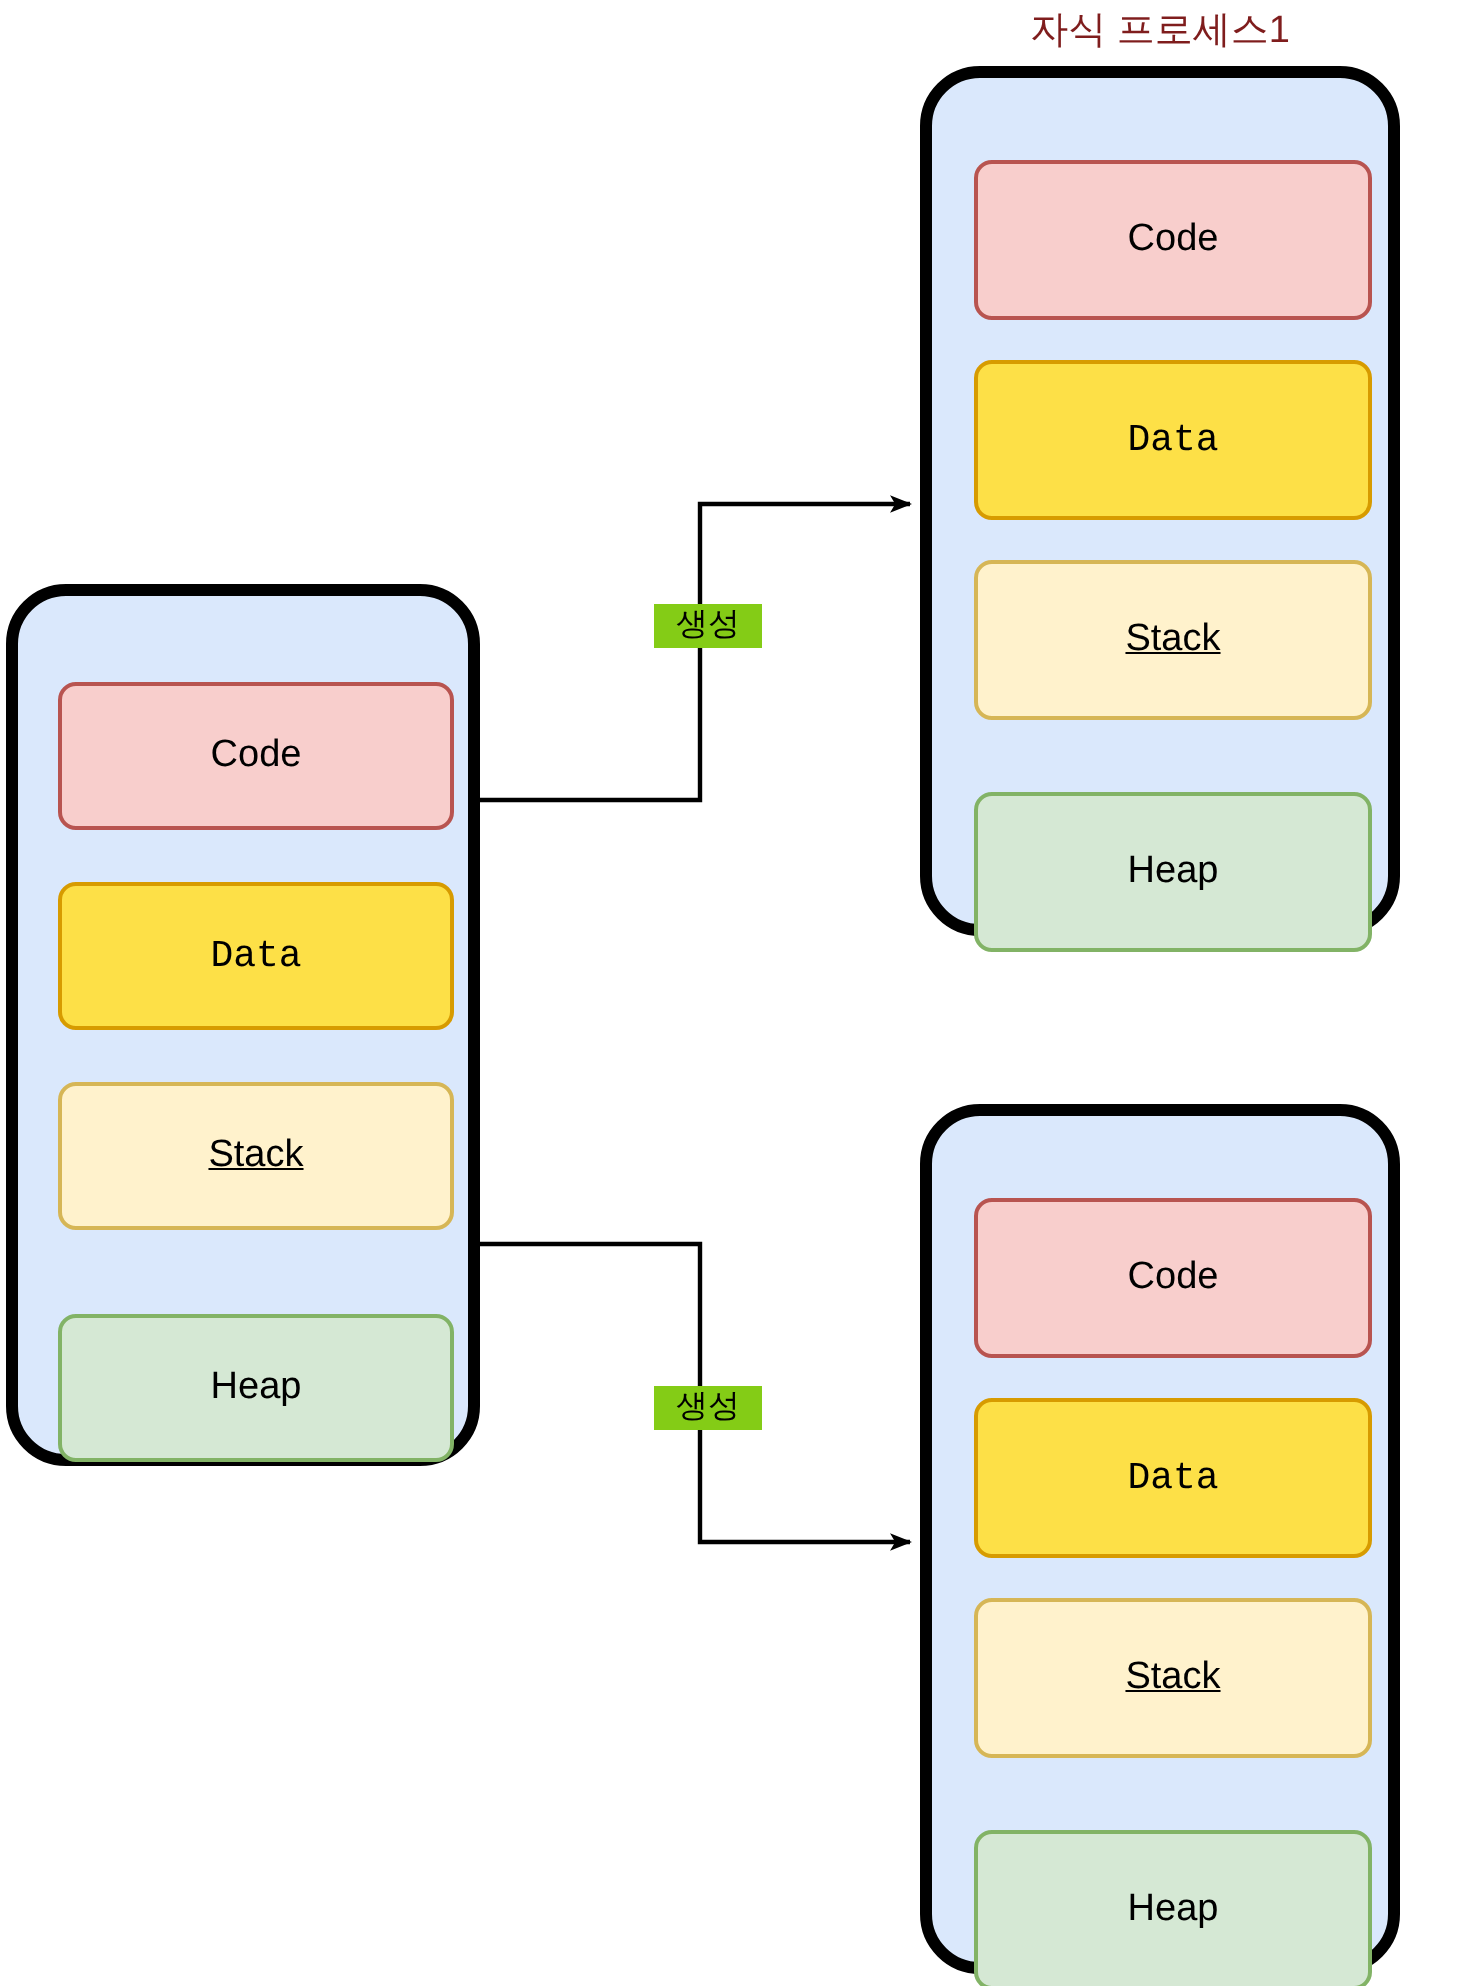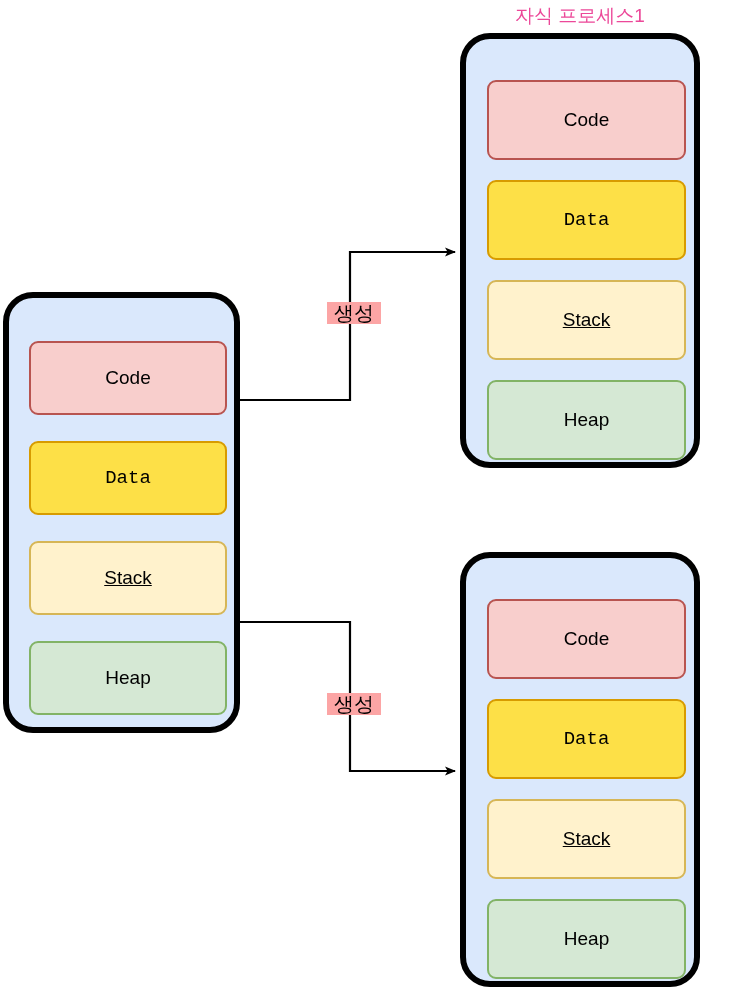--- a/index.html
+++ b/index.html
@@ -16,21 +16,21 @@
     height: 993px;
     background: #ffffff;
     overflow: hidden;
   }
 
   .proc-title {
     position: absolute;
     text-align: center;
     font-size: 19px;
     line-height: 24px;
-    color: #ec4899;
+    color: #7f1d1d;
     white-space: nowrap;
   }
 
   .proc-box {
     position: absolute;
     box-sizing: border-box;
     background: #dae8fc;
     border: 6px solid #000000;
     border-radius: 30px;
   }
@@ -43,38 +43,38 @@
     border-style: solid;
     display: flex;
     align-items: center;
     justify-content: center;
     font-size: 19px;
     color: #000000;
   }
   .seg-code  { background: #f8cecc; border-color: #b85450; }
   .seg-data  { background: #fde047; border-color: #d79b00; font-family: Liberation Mono, monospace; }
   .seg-stack { background: #fff2cc; border-color: #d6b656; text-decoration: underline; }
-  .seg-heap  { background: #d5e8d4; border-color: #82b366; }
+  .seg-heap  { background: #d5e8d4; border-color: #82b366; margin-top: 16px; }
 
   .edge-svg {
     position: absolute;
     left: 0;
     top: 0;
     width: 736px;
     height: 993px;
     pointer-events: none;
     overflow: visible;
   }
 
   .edge-label {
     position: absolute;
-    font-size: 20px;
+    font-size: 16px;
     line-height: 20px;
     color: #000000;
-    background: #fca5a5;
+    background: #84cc16;
     padding: 1px 3px;
     white-space: nowrap;
     text-align: center;
   }
 </style>
 </head>
 <body>
 
 <div id="canvas">
 

